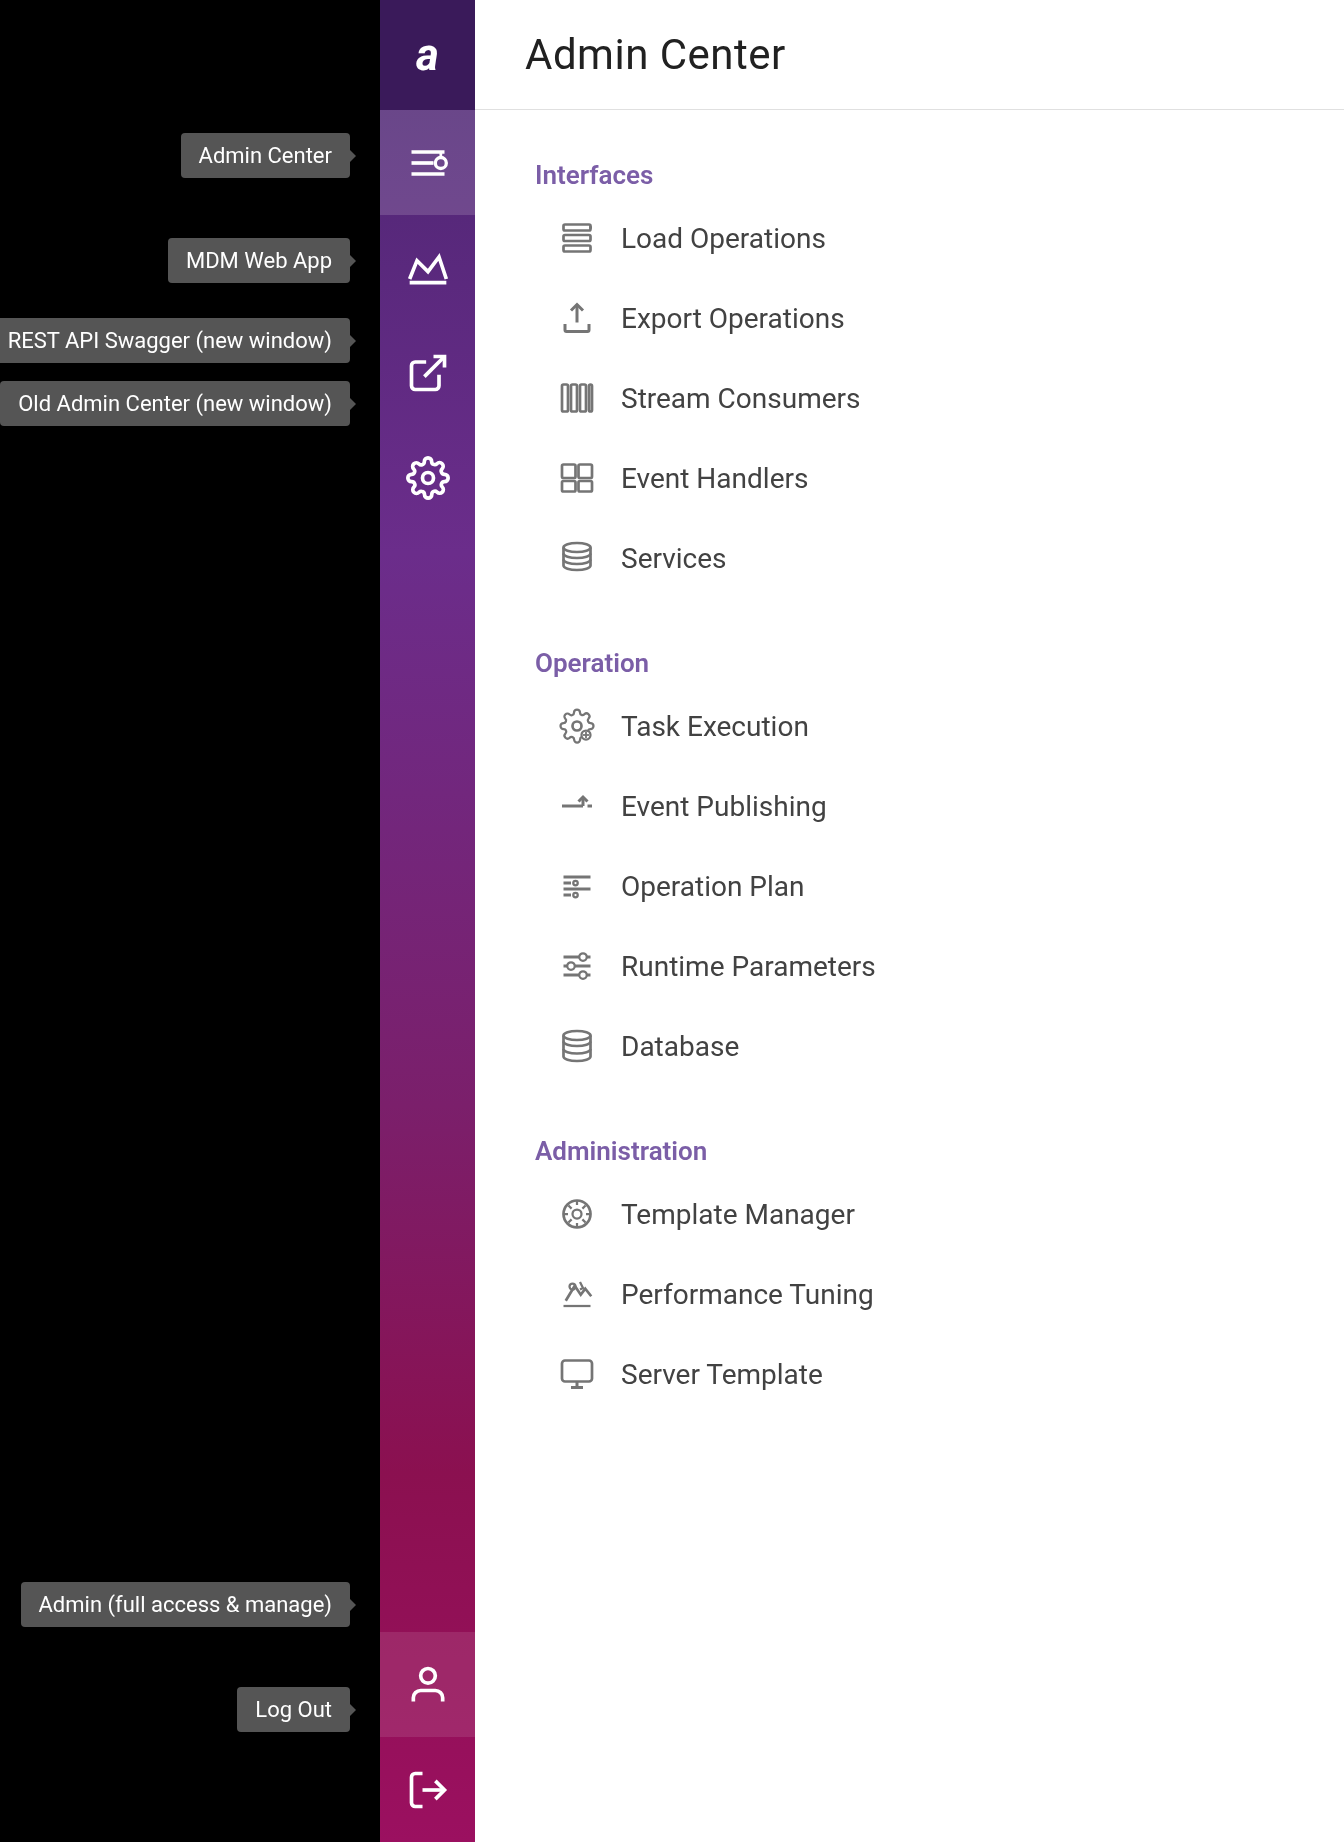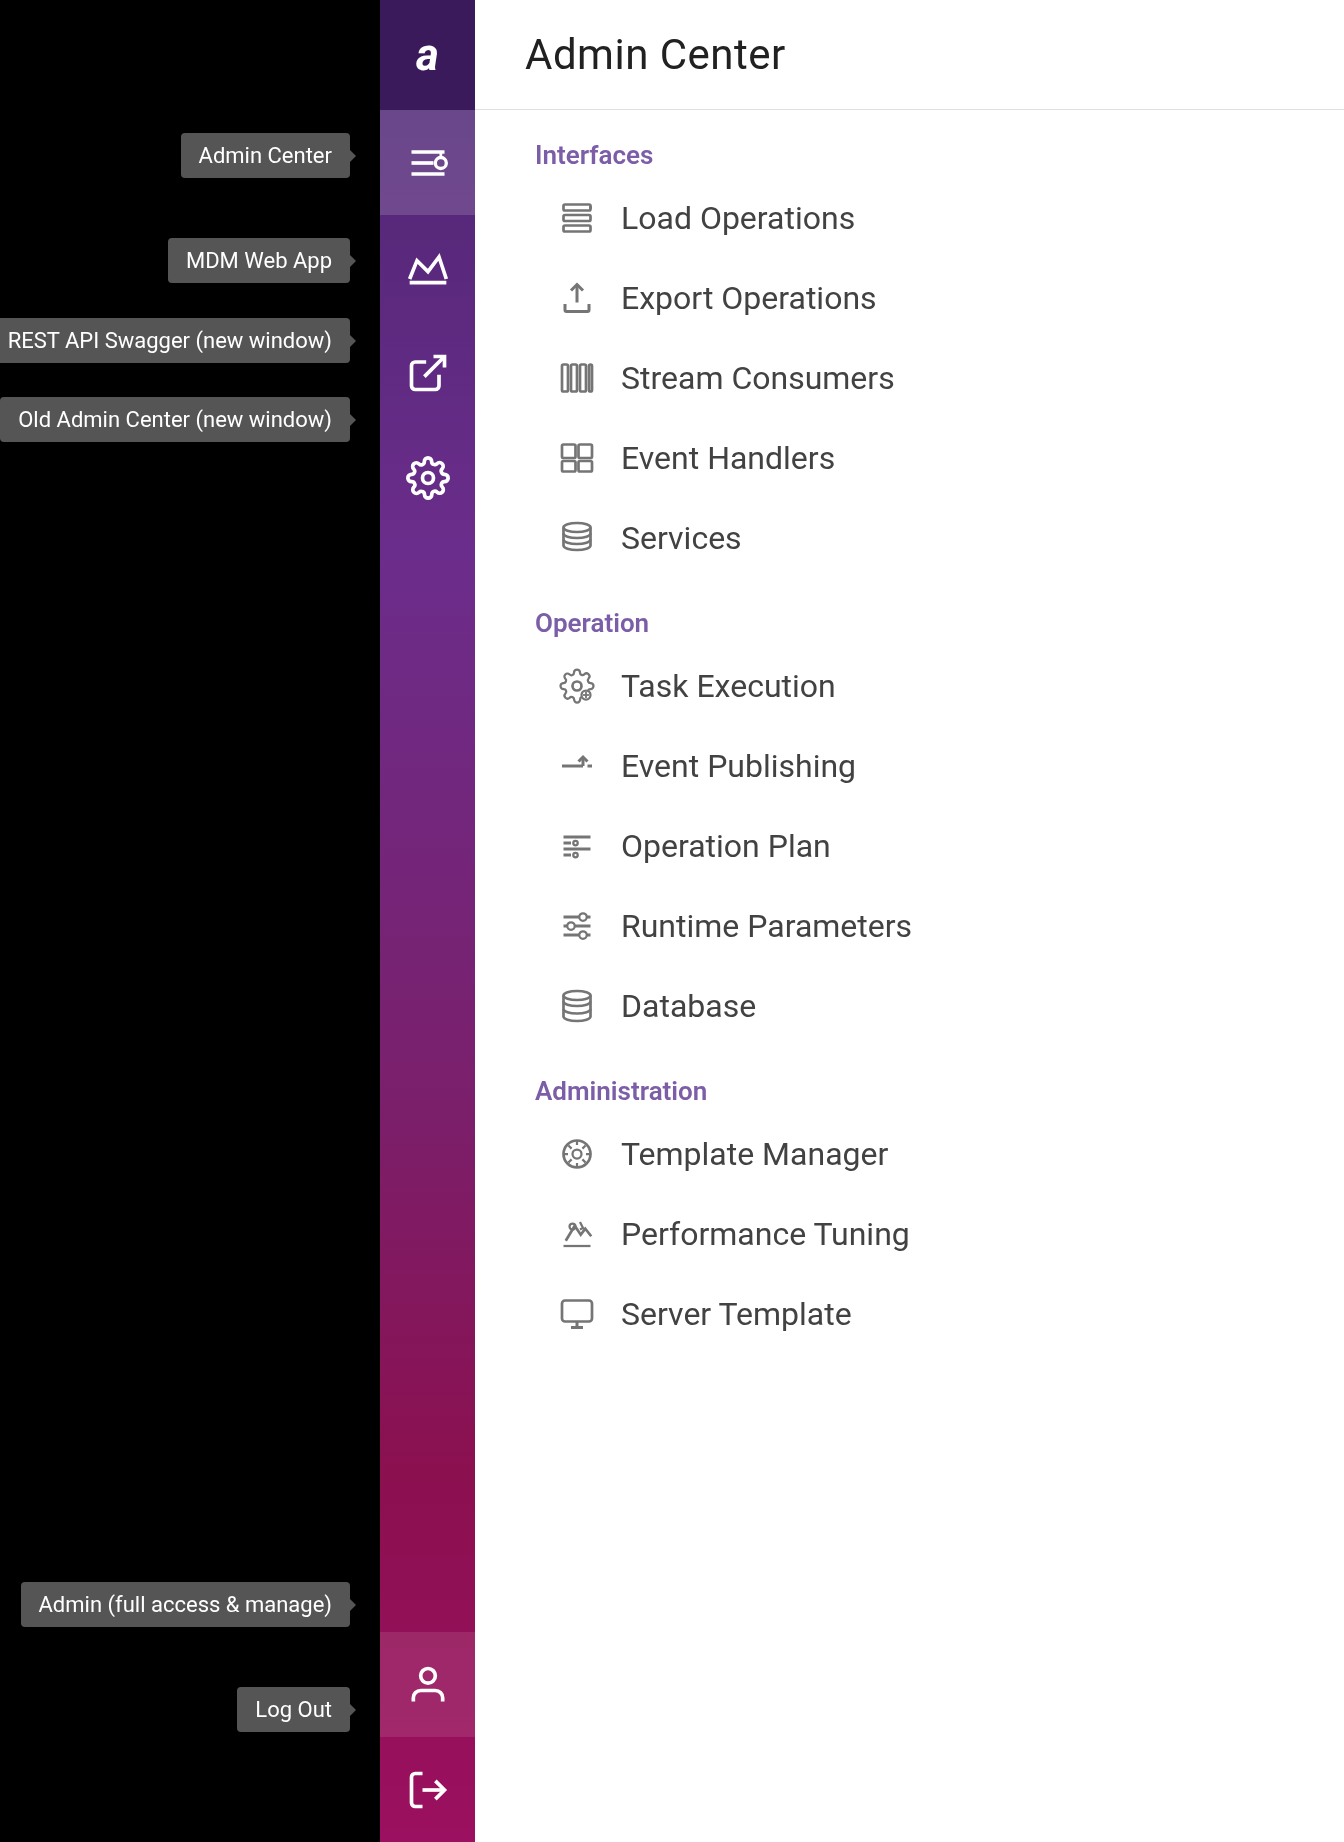--- a/index.html
+++ b/index.html
@@ -124,20 +124,21 @@
     .nav-list {
       padding: 30px 50px;
       flex: 1;
     }
 
     .section-label {
       font-size: 26px;
       font-weight: 600;
       color: #7b5ea7;
       margin-bottom: 8px;
+      margin-top: 20px;
       padding-left: 10px;
     }
 
     .nav-item {
       display: flex;
       align-items: center;
       padding: 18px 10px 18px 30px;
       cursor: pointer;
       border-radius: 4px;
     }
@@ -154,38 +155,38 @@
 
     .nav-item-icon svg {
       width: 36px;
       height: 36px;
       fill: none;
       stroke: #757575;
       stroke-width: 1.8;
     }
 
     .nav-item-label {
-      font-size: 32px;
+      font-size: 28px;
       color: #424242;
       font-weight: 400;
     }
 
     .section-spacer {
       height: 30px;
     }
   </style>
 </head>
 <body>
 
 <div class="left-black">
 
   <div class="tooltip-label" style="top: 133px;">Admin Center</div>
   <div class="tooltip-label" style="top: 238px;">MDM Web App</div>
   <div class="tooltip-label" style="top: 318px;">REST API Swagger (new window)</div>
-  <div class="tooltip-label" style="top: 397px;">Old Admin Center (new window)</div>
+  <div class="tooltip-label" style="top: 381px;">Old Admin Center (new window)</div>
   <div class="tooltip-label" style="bottom: 215px;">Admin  (full access &amp; manage)</div>
   <div class="tooltip-label" style="bottom: 110px; text-align: center;">Log Out</div>
 </div>
 
 <div class="sidebar-icons">
   <div class="sidebar-logo">
     <span class="logo-char">a</span>
   </div>
 
   <div class="sidebar-icon-item active">

